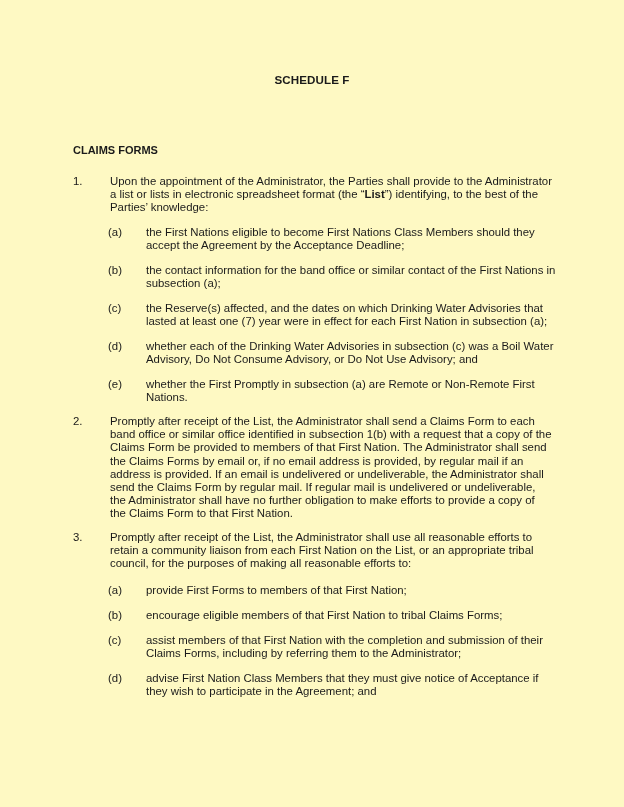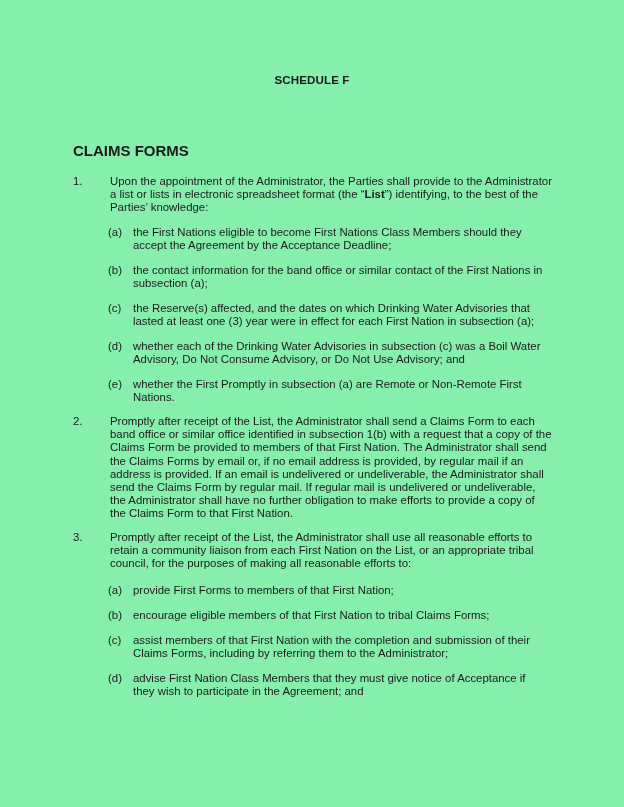--- a/index.html
+++ b/index.html
@@ -16,39 +16,39 @@
       color: #1a1a1a;
       font-size: 11.4px;
       line-height: 13.2px;
     }
     .page {
       position: absolute;
       left: 0;
       top: 0;
       width: 624px;
       height: 807px;
-      background: #86efac;
+      background: #fef9c3;
     }
     .title {
       position: absolute;
       left: 0;
       width: 624px;
       text-align: center;
       font-weight: bold;
       font-size: 11.6px;
       letter-spacing: 0.1px;
     }
     .title-1 { top: 73px; }
     .title-2 { top: 99px; }
     .section-heading {
       position: absolute;
       left: 73px;
       top: 144px;
       font-weight: bold;
-      font-size: 15px;
+      font-size: 11px;
     }
     .item {
       position: absolute;
       left: 73px;
       width: 480px;
     }
     .item .num {
       position: absolute;
       left: 0;
       top: 0;
@@ -61,21 +61,21 @@
       position: absolute;
       left: 108px;
       width: 445px;
     }
     .sub .label {
       position: absolute;
       left: 0;
       top: 0;
     }
     .sub .text {
-      margin-left: 25px;
+      margin-left: 38px;
       width: 410px;
     }
     b { font-weight: bold; margin-top: 12px; }
   </style>
 </head>
 <body>
 
 <div class="page">
 
   <div class="title title-1">SCHEDULE F</div>
@@ -90,21 +90,21 @@
   <div class="sub" style="top:226px;">
     <span class="label">(a)</span>
     <div class="text">the First Nations eligible to become First Nations Class Members should they accept the Agreement by the Acceptance Deadline;</div>
   </div>
   <div class="sub" style="top:264px;">
     <span class="label">(b)</span>
     <div class="text">the contact information for the band office or similar contact of the First Nations in subsection (a);</div>
   </div>
   <div class="sub" style="top:302px;">
     <span class="label">(c)</span>
-    <div class="text">the Reserve(s) affected, and the dates on which Drinking Water Advisories that lasted at least one (3) year were in effect for each First Nation in subsection (a);</div>
+    <div class="text">the Reserve(s) affected, and the dates on which Drinking Water Advisories that lasted at least one (7) year were in effect for each First Nation in subsection (a);</div>
   </div>
   <div class="sub" style="top:340px;">
     <span class="label">(d)</span>
     <div class="text">whether each of the Drinking Water Advisories in subsection (c) was a Boil Water Advisory, Do Not Consume Advisory, or Do Not Use Advisory; and</div>
   </div>
   <div class="sub" style="top:378px;">
     <span class="label">(e)</span>
     <div class="text">whether the First Promptly in subsection (a) are Remote or Non-Remote First Nations.</div>
   </div>
 

